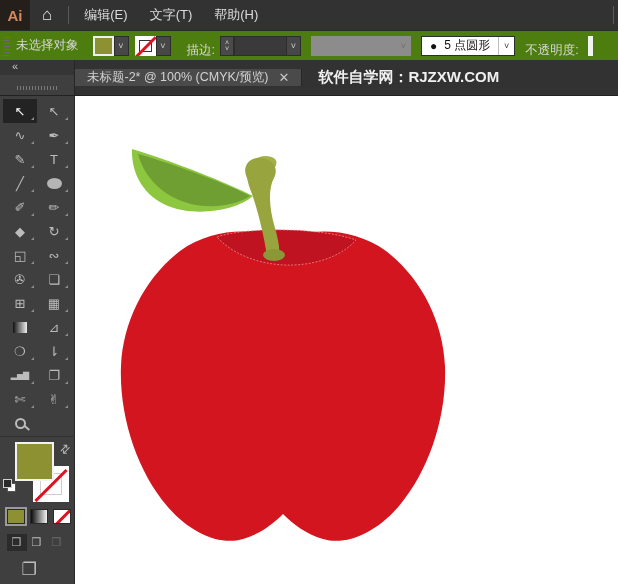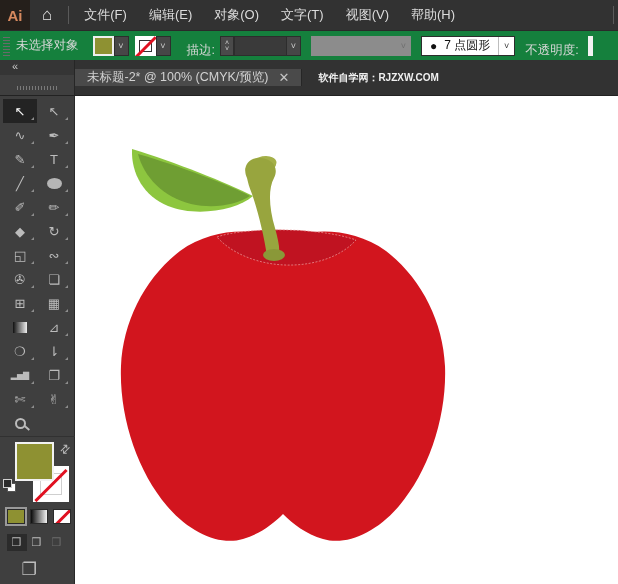--- a/index.html
+++ b/index.html
@@ -10,21 +10,21 @@
   
   .menubar { height:30px; background:#323232; display:flex; align-items:center; flex:0 0 30px; }
   .ai-logo { width:30px; height:30px; background:#251f1b; color:#d6895f; font-weight:bold;
              font-size:15px; display:flex; align-items:center; justify-content:center; }
   .home-btn { color:#e6e6e6; font-size:17px; padding:0 12px; }
   .vdiv { width:1px; height:18px; background:#5a5a5a; margin:0 4px; }
   .menu-item { color:#dcdcdc; font-size:13px; padding:0 11px; line-height:30px; white-space:nowrap; }
   .menu-spacer { flex:1; }
 
   
-  .controlbar { height:30px; background:#15803d; border-top:1px solid #2a2a2a;
+  .controlbar { height:30px; background:#4d7c0f; border-top:1px solid #2a2a2a;
                 display:flex; align-items:center; flex:0 0 30px; color:#d8d8d8; font-size:12.5px; }
   .grip { width:7px; height:20px; margin:0 6px 0 3px;
           background:repeating-linear-gradient(0deg,#6a6a6a 0 1px,transparent 1px 3px); }
   .sel-status { margin-right:14px; white-space:nowrap; }
   .swatch-combo { display:flex; align-items:center; margin-right:6px; }
   .cb-fill { width:21px; height:20px; border:2px solid #efefef; }
   .cb-stroke { width:21px; height:20px; background:#fff; position:relative; overflow:hidden; }
   .cb-stroke::before { content:""; position:absolute; inset:4px; border:1.5px solid #333; }
   .red-slash::after { content:""; position:absolute; left:-4px; right:-4px; top:50%; height:3px;
                       background:#e01020; transform:rotate(-45deg); }
@@ -51,21 +51,21 @@
   .toolbar-top .collapse { position:absolute; top:0; left:0; right:0; height:15px; background:#353535;
                            color:#c8c8c8; font-size:11px; line-height:13px; padding-left:12px; }
   .toolbar-top .dots { position:absolute; bottom:5px; left:50%; transform:translateX(-50%);
                        width:40px; height:4px;
                        background:repeating-linear-gradient(90deg,#7a7a7a 0 1px,transparent 1px 3px); }
   .tabs { flex:1; display:flex; align-items:center; }
   .doc-tab { background:#4a4a4a; display:flex; align-items:center; gap:10px; padding:0 12px;
              color:#d2d2d2; font-size:12.5px; border-right:1px solid #262626; white-space:nowrap; }
   .tab-close { color:#c4c4c4; font-size:13px; }
   .watermark { display:flex; align-items:center; margin-left:16px; color:#f0f0f0;
-               font-weight:bold; font-size:10px; white-space:nowrap; }
+               font-weight:bold; font-size:15px; white-space:nowrap; }
 
   
   .main { flex:1; display:flex; min-height:0; border-top:1px solid #222; }
   .toolbar { width:75px; background:#3f3f3f; border-right:1px solid #282828;
              display:flex; flex-direction:column; align-items:center; }
   .tools { display:grid; grid-template-columns:34px 34px; grid-auto-rows:24px; padding-top:3px; }
   .tool { display:flex; align-items:center; justify-content:center; color:#bcbcbc; font-size:13px;
           position:relative; }
   .tool.active { background:#232323; color:#fafafa; }
   .tool.fly::after { content:""; position:absolute; right:3px; bottom:3px;
@@ -105,25 +105,22 @@
 </style>
 </head>
 <body>
 
 <div class="app">
 
   <div class="menubar">
     <div class="ai-logo">Ai</div>
     <div class="home-btn">⌂</div>
     <div class="vdiv"></div>
-    <div class="menu-item">文件(F)</div>
     <div class="menu-item">编辑(E)</div>
-    <div class="menu-item">对象(O)</div>
     <div class="menu-item">文字(T)</div>
-    <div class="menu-item">视图(V)</div>
     <div class="menu-item">帮助(H)</div>
     <div class="menu-spacer"></div>
     <div class="vdiv"></div>
 
   </div>
 
   <div class="controlbar">
     <div class="grip"></div>
     <div class="sel-status">未选择对象</div>
     <div class="swatch-combo">
@@ -140,21 +137,21 @@
       <span>˅</span>
     </div>
     <div class="weight-field"></div>
     <div class="chev-btn">˅</div>
     <div class="profile-combo">
       <span class="pc-chev">˅</span>
     </div>
     <div class="brush-combo">
       <span class="brush-val">
         <span>●</span>
-        <span>7 点圆形</span>
+        <span>5 点圆形</span>
       </span>
       <span class="brush-chev">˅</span>
     </div>
     <div class="dotted-label">不透明度:</div>
     <div class="opacity-stub"></div>
   </div>
 
   <div class="tabrow">
     <div class="toolbar-top">
       <div class="collapse">«</div>

